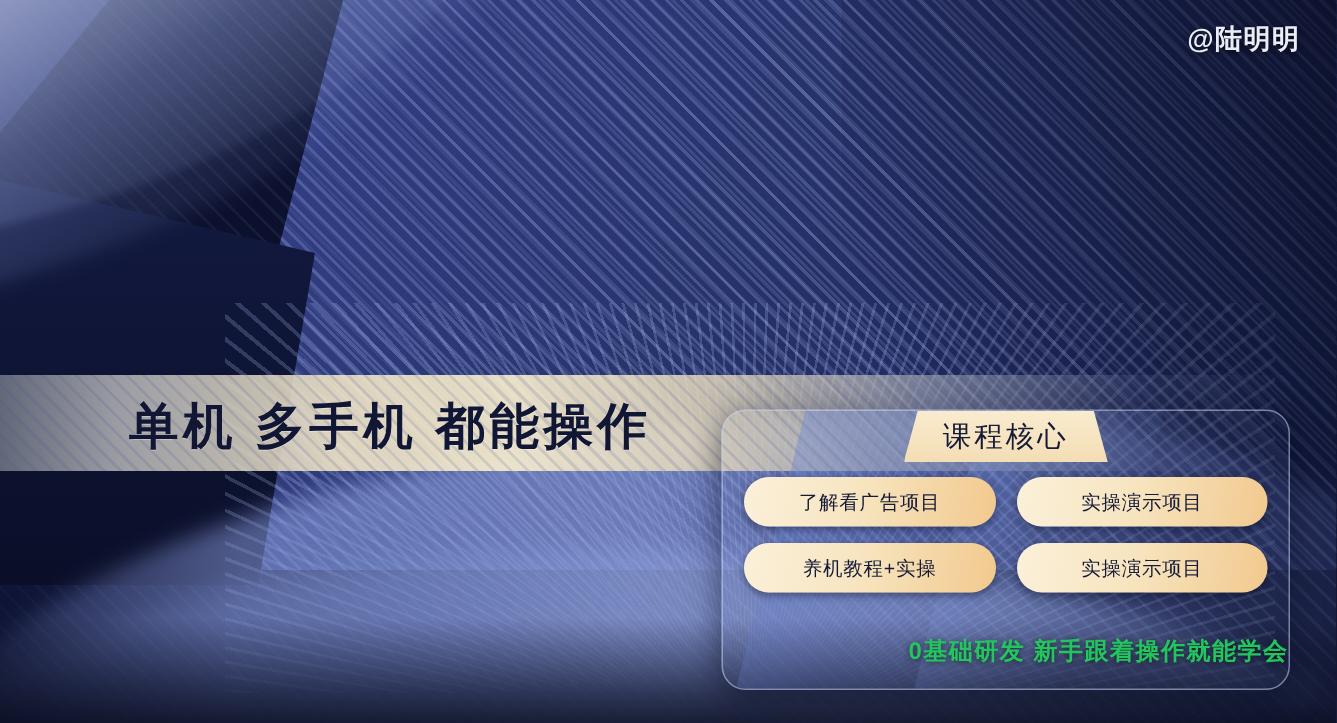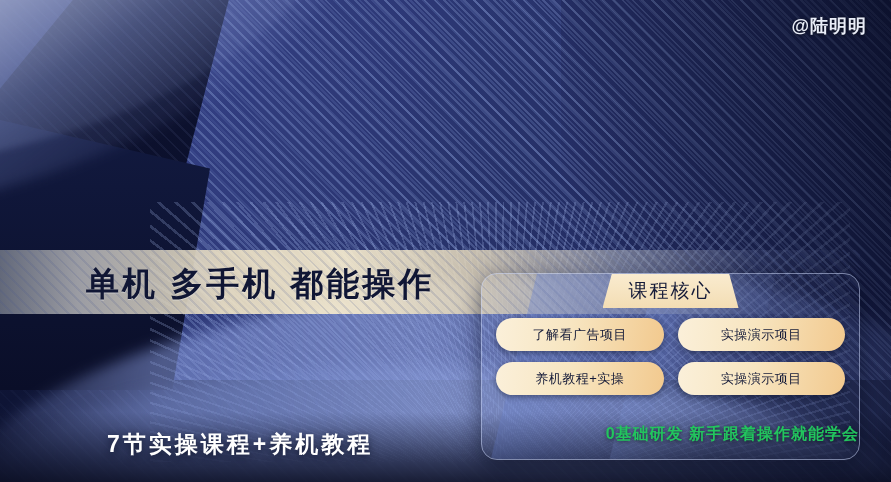--- a/index.html
+++ b/index.html
@@ -323,21 +323,20 @@
   <div class="bg-bottom-dark"></div>
 
   <div class="handle">@陆明明</div>
 
 
   <div class="sub-band">
     <div class="sub-band-stripes"></div>
   </div>
   <div class="subtitle">单机 多手机 都能操作</div>
 
-  <div class="bottom-left-text">7节实操课程+养机教程</div>
 
   <div class="core-card">
     <div class="core-card-sheen"></div>
     <div class="core-card-sheen2"></div>
 
     <div class="core-header">
       <span>课程核心</span>
     </div>
 
     <div class="pill-grid">

